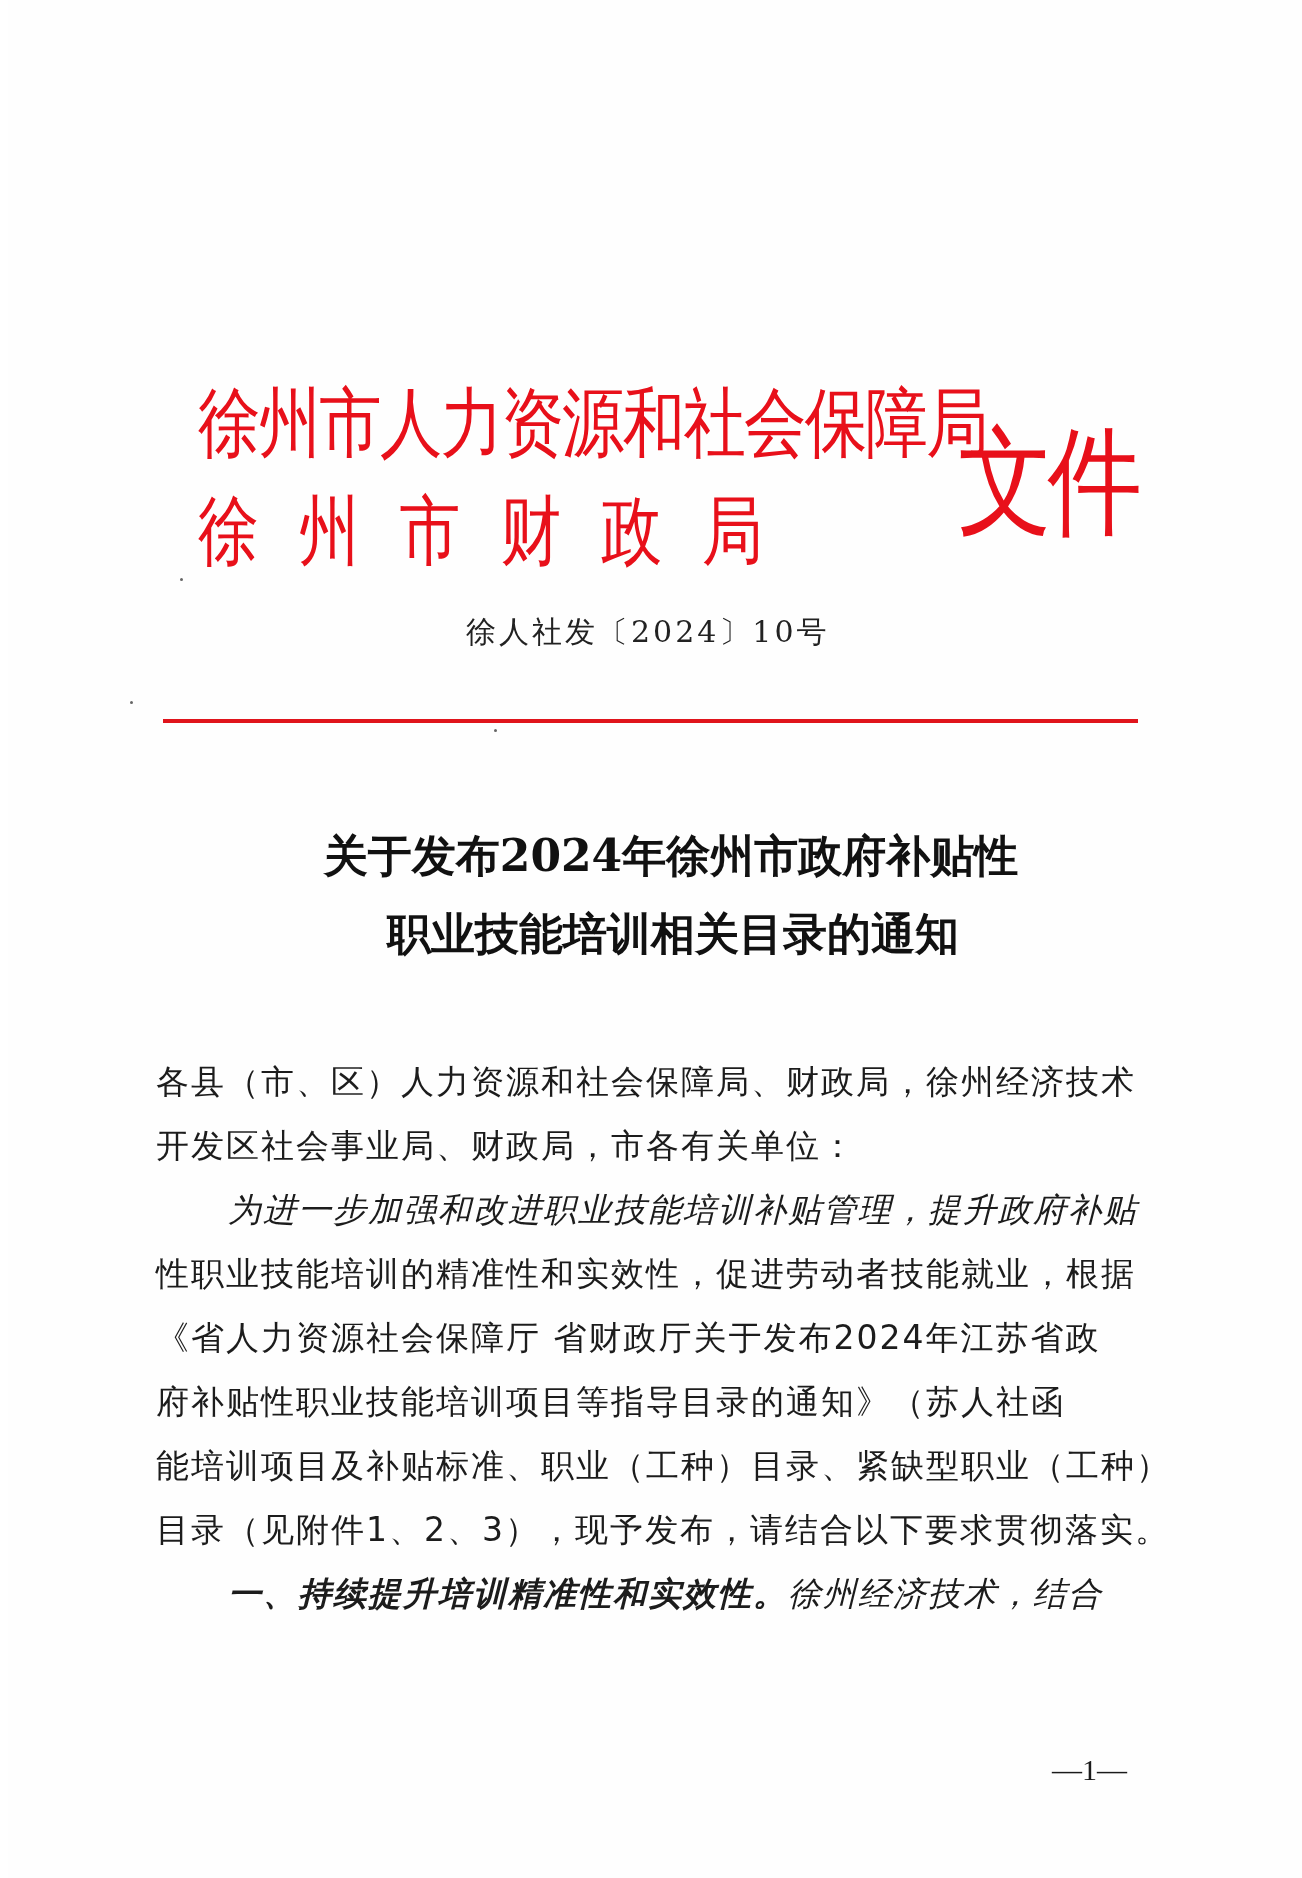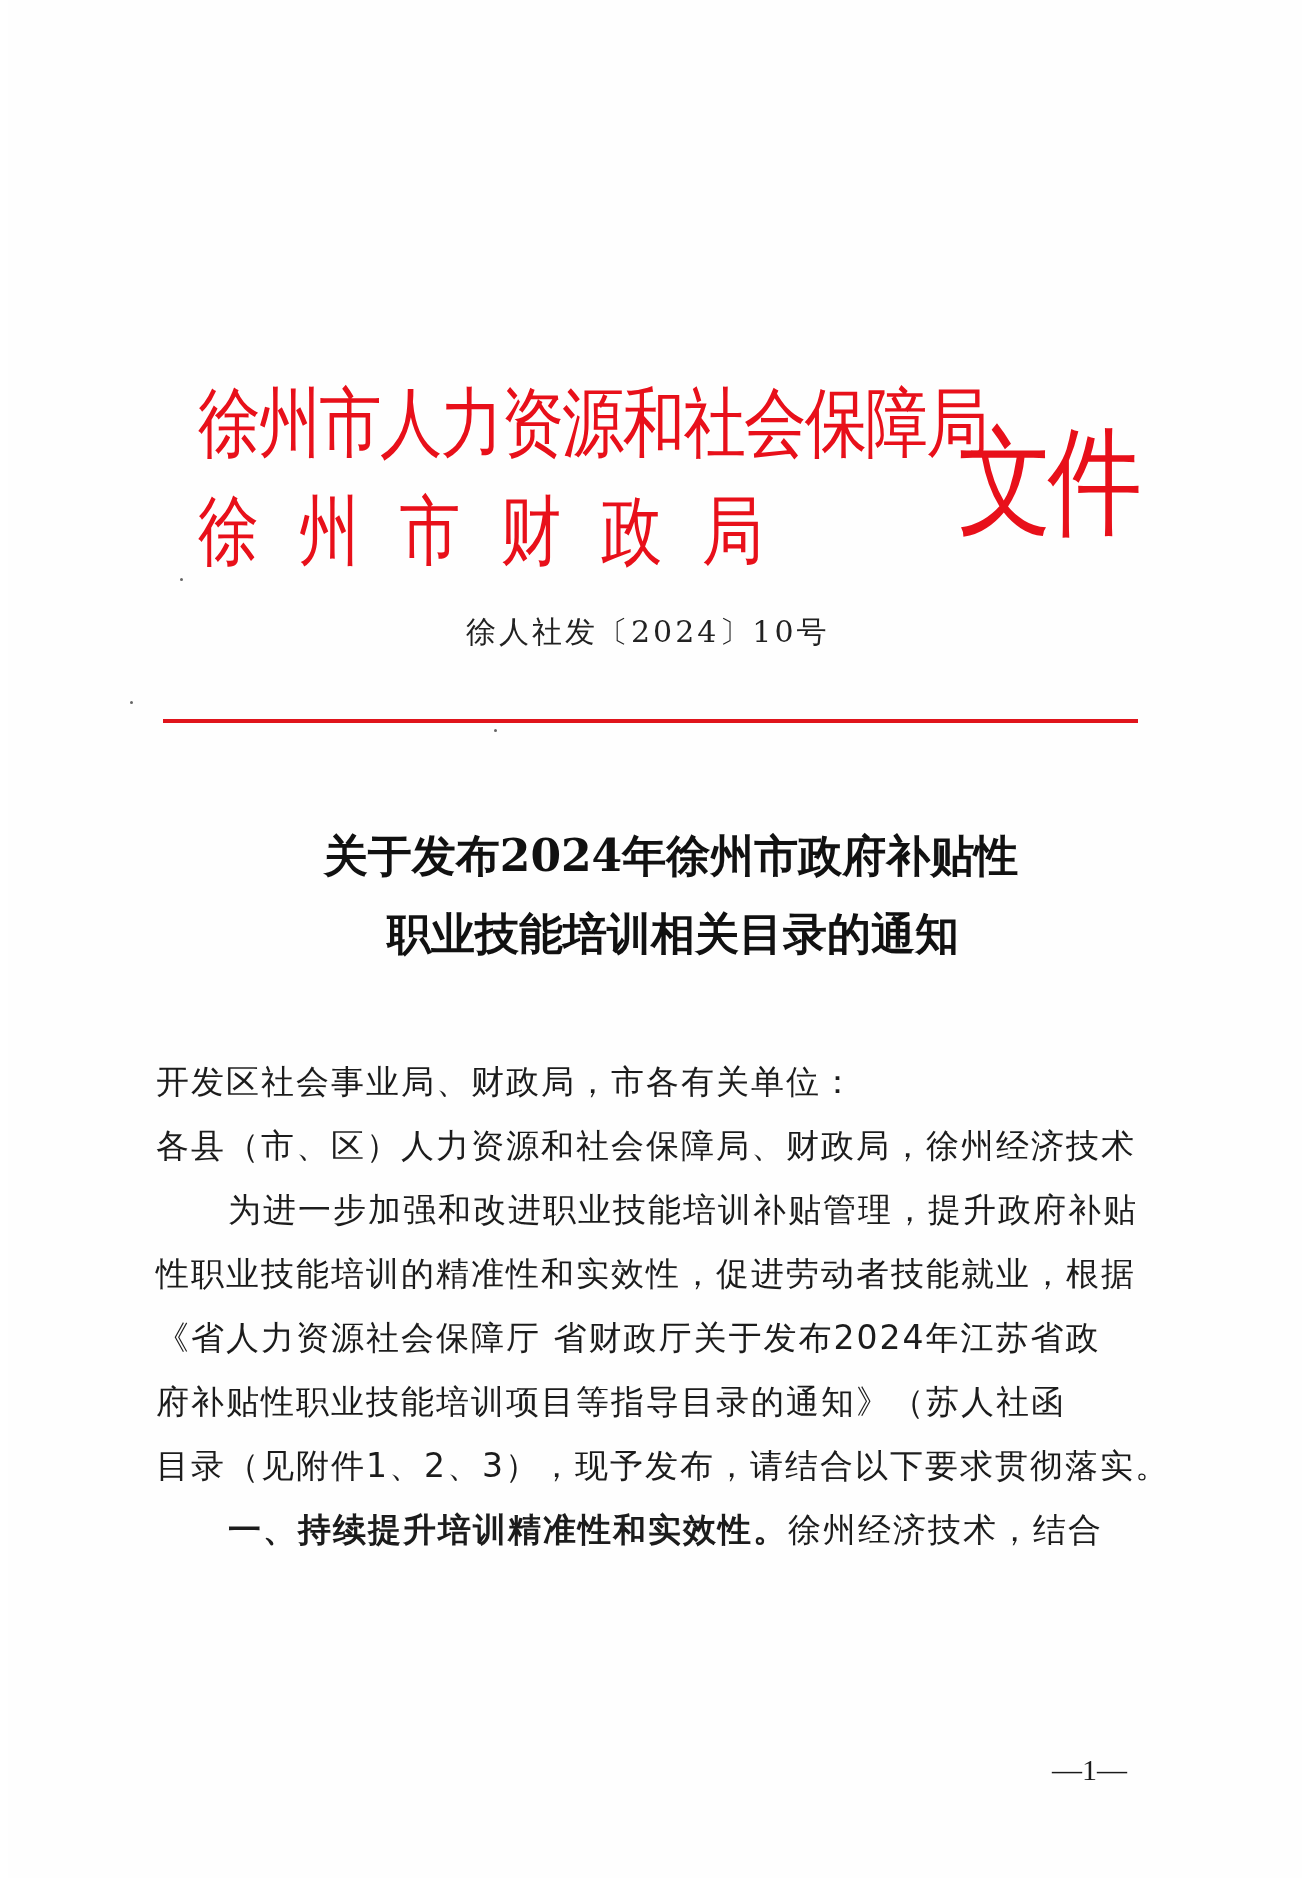--- a/index.html
+++ b/index.html
@@ -23,21 +23,21 @@
   .red-rule { position: absolute; left: 155px; top: 719px; width: 975px; height: 4px; background: #e0141c; }
 
   .title { position: absolute; left: 0; width: 1302px; text-align: center; font-weight: bold;
            font-family: "DejaVu Serif", "Liberation Serif", serif; font-size: 44px; line-height: 56px; color: #111; }
   .title.t1 { top: 828px; left: 12px; }
   .title.t2 { top: 906px; left: 14px; }
 
   .body-text { position: absolute; left: 148px; width: 990px; font-family: "DejaVu Sans", "Liberation Sans", sans-serif;
                font-size: 33px; line-height: 64px; color: #1c1c1c; letter-spacing: 2px; }
   .body-line { height: 64px; white-space: nowrap; }
-  .indent { padding-left: 72px; }
+  .indent { padding-left: 72px; font-style: italic; }
   .bold-heading { font-weight: bold; }
 
   .page-number { position: absolute; left: 1044px; top: 1752px; font-size: 30px; line-height: 36px; color: #1a1a1a;
                  font-family: "Liberation Serif", "DejaVu Serif", serif; white-space: nowrap; }
 
   .speck { position: absolute; width: 3px; height: 3px; background: #666; border-radius: 50%; }
 </style>
 </head>
 <body>
 
@@ -50,26 +50,27 @@
   </div>
 
   <div class="doc-number">徐人社发〔2024〕10号</div>
 
   <div class="red-rule"></div>
 
   <div class="title t1">关于发布2024年徐州市政府补贴性</div>
   <div class="title t2">职业技能培训相关目录的通知</div>
 
   <div class="body-text" style="top:1050px;">
+    <div class="body-line">各县（市、区）人力资源和社会保障局、财政局，徐州经济技术</div>
     <div class="body-line">开发区社会事业局、财政局，市各有关单位：</div>
-    <div class="body-line">各县（市、区）人力资源和社会保障局、财政局，徐州经济技术</div>
     <div class="body-line indent">为进一步加强和改进职业技能培训补贴管理，提升政府补贴</div>
     <div class="body-line">性职业技能培训的精准性和实效性，促进劳动者技能就业，根据</div>
     <div class="body-line">《省人力资源社会保障厅 省财政厅关于发布2024年江苏省政</div>
     <div class="body-line">府补贴性职业技能培训项目等指导目录的通知》（苏人社函</div>
+    <div class="body-line">能培训项目及补贴标准、职业（工种）目录、紧缺型职业（工种）</div>
     <div class="body-line">目录（见附件1、2、3），现予发布，请结合以下要求贯彻落实。</div>
     <div class="body-line indent">
       <span class="bold-heading">一、持续提升培训精准性和实效性。</span><span>徐州经济技术，结合</span>
     </div>
   </div>
 
   <div class="page-number">—1—</div>
 
   <div class="speck" style="left:122px;top:701px;"></div>
   <div class="speck" style="left:486px;top:729px;"></div>

